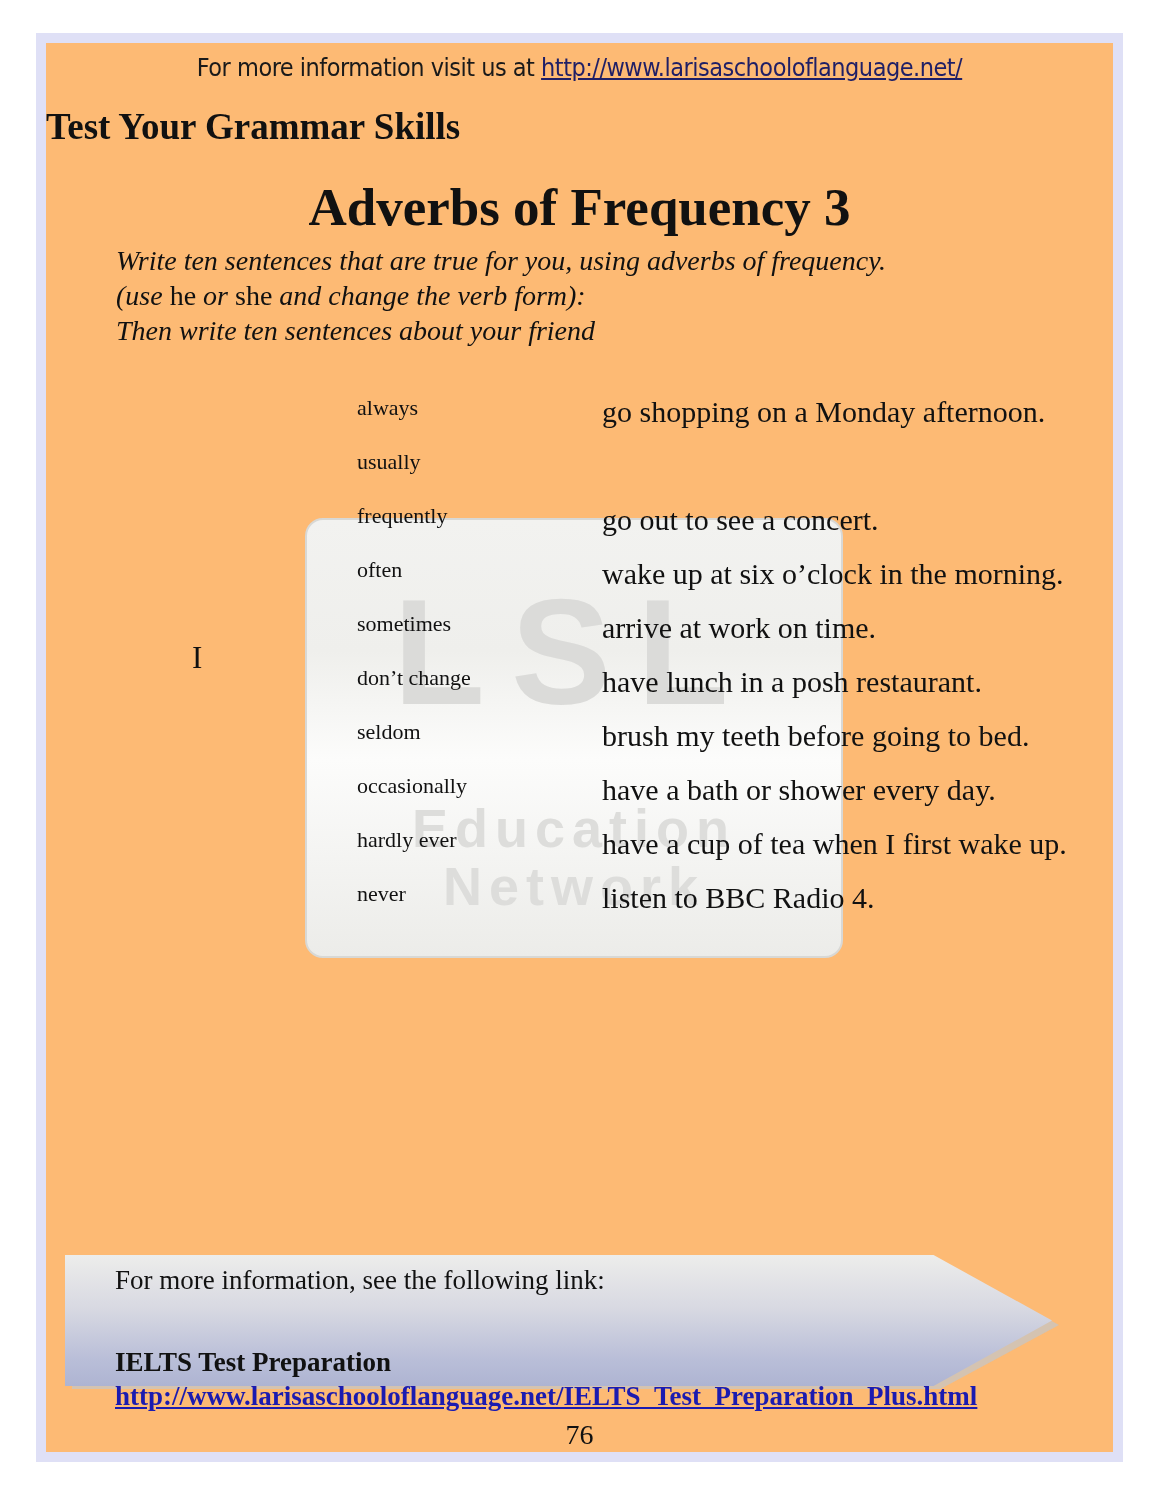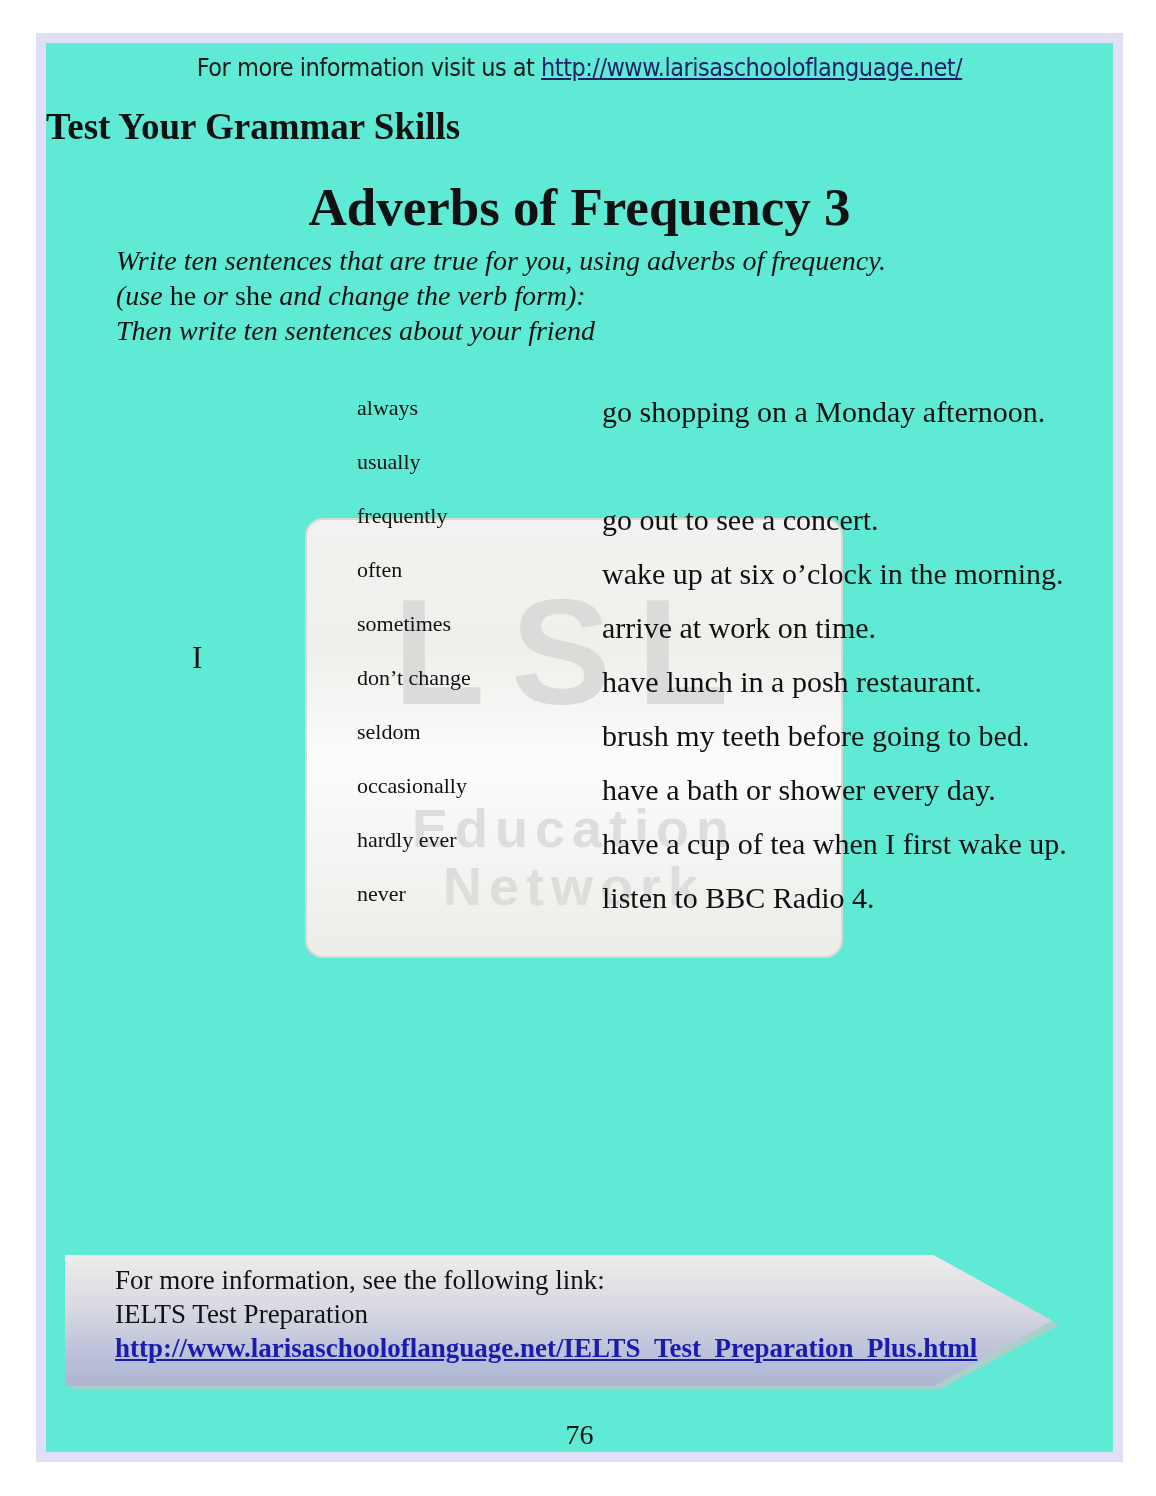--- a/index.html
+++ b/index.html
@@ -2,21 +2,21 @@
 <html><head>
 <meta charset="utf-8">
 <style>
   html,body{margin:0;padding:0;}
   body{
     width:1156px;height:1496px;position:relative;background:#ffffff;
     font-family:"Liberation Serif", serif;overflow:hidden;
   }
   .page{
     position:absolute;left:36px;top:33px;width:1087px;height:1429px;
-    box-sizing:border-box;border:10px solid #dfe0f6;background:#5eead4;
+    box-sizing:border-box;border:10px solid #dfe0f6;background:#fdba74;
   }
   .inner{position:absolute;left:0;top:0;width:1067px;height:1409px;}
 
   
   .header-line{
     position:absolute;top:10px;left:0;width:100%;text-align:center;
     font-family:"DejaVu Sans", sans-serif;font-size:25px;color:#1a1a1a;
     font-stretch:condensed;letter-spacing:-0.5px;
   }
   .header-line a{color:#1f1f66;text-decoration:underline;cursor:pointer;}
@@ -73,21 +73,21 @@
     position:absolute;left:7px;top:6px;width:987px;height:128px;
     background:#c6c6c6;opacity:.75;
     clip-path:polygon(0% 0%,88% 0%,100% 50%,88% 100%,0% 100%);
   }
   .footer-arrow{
     position:absolute;left:0;top:0;width:987px;height:131px;
     background:linear-gradient(180deg,#ededeb 0%,#d8d9e2 40%,#b9bed8 80%,#aeb4d2 100%);
     clip-path:polygon(0% 0%,88% 0%,100% 50%,88% 100%,0% 100%);
   }
   .footer-text{position:absolute;left:50px;top:8px;font-size:27px;color:#111;line-height:34px;white-space:nowrap;}
-  .footer-title{font-weight:normal;}
+  .footer-title{font-weight:bold;margin-top:48px;}
   .footer-link{font-weight:bold;color:#1b1bb0;text-decoration:underline;cursor:pointer;display:inline-block;}
 
   .page-number{
     position:absolute;top:1376px;left:0;width:100%;text-align:center;
     font-size:28px;color:#111;
   }
 </style>
 </head>
 <body>
 

